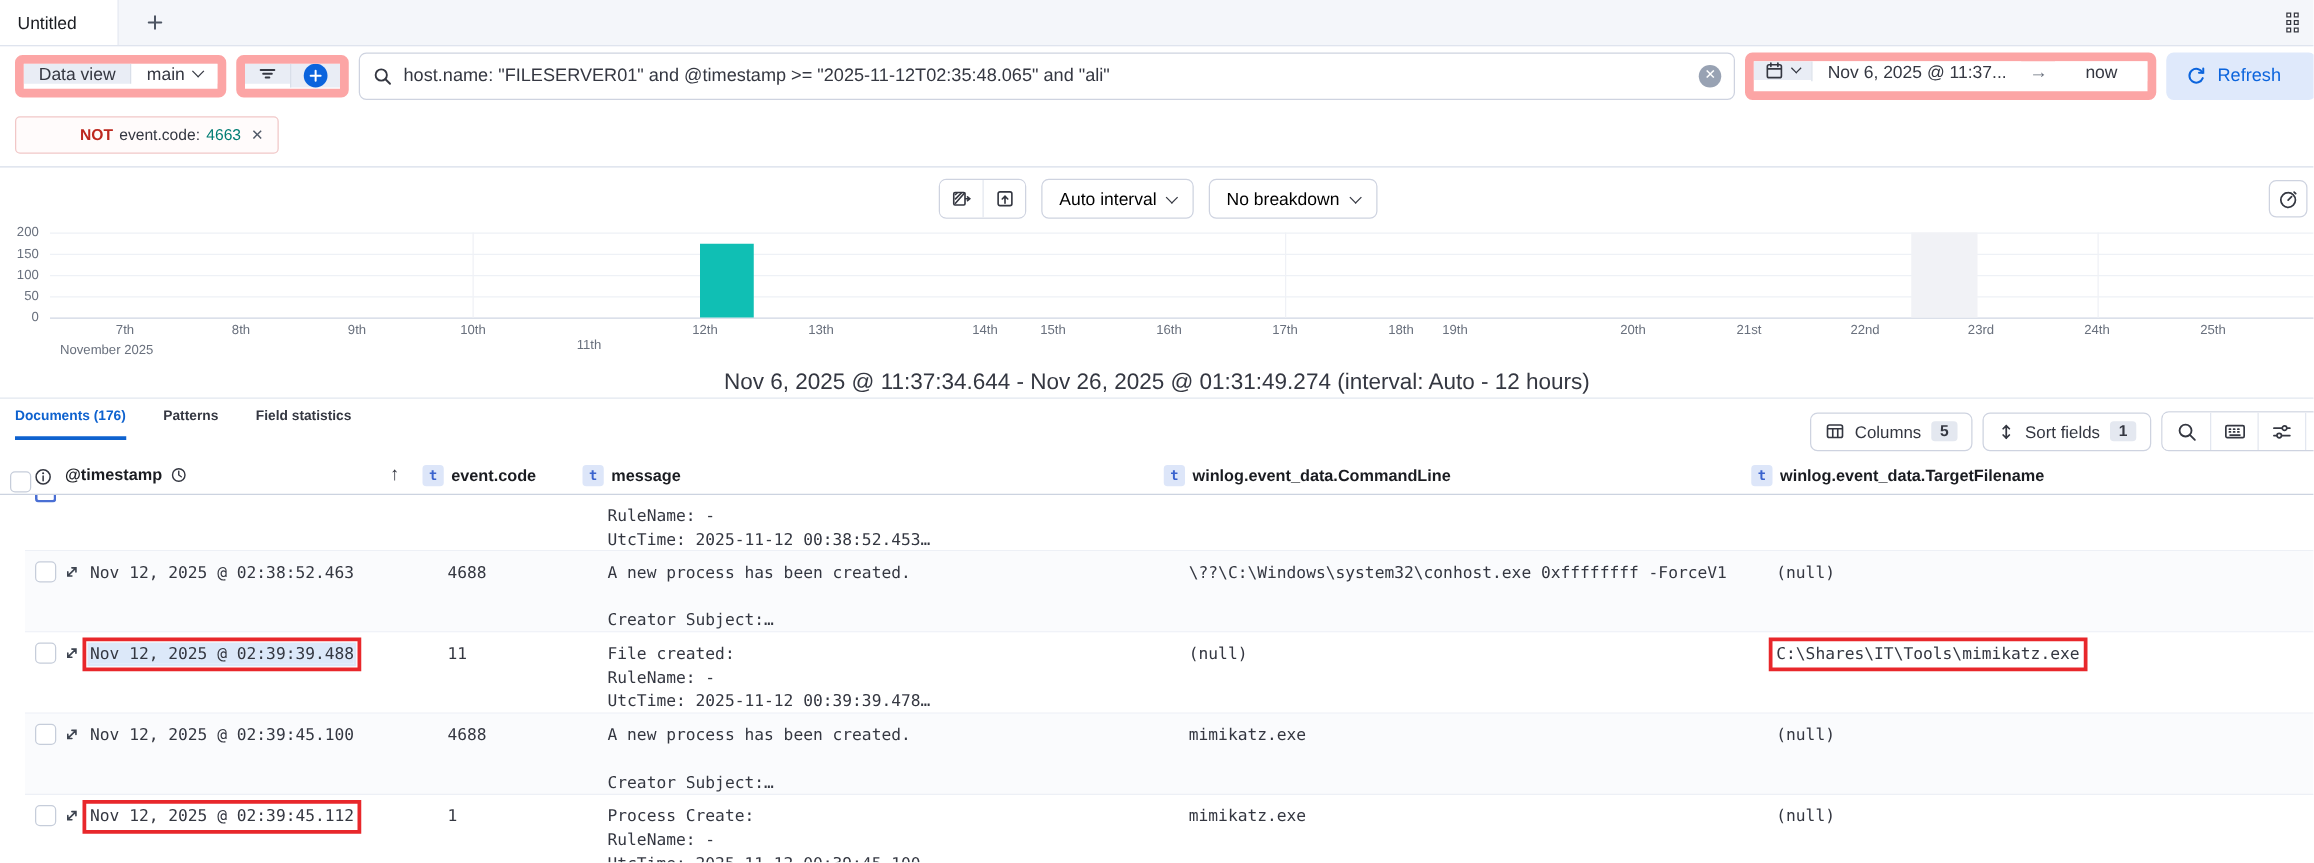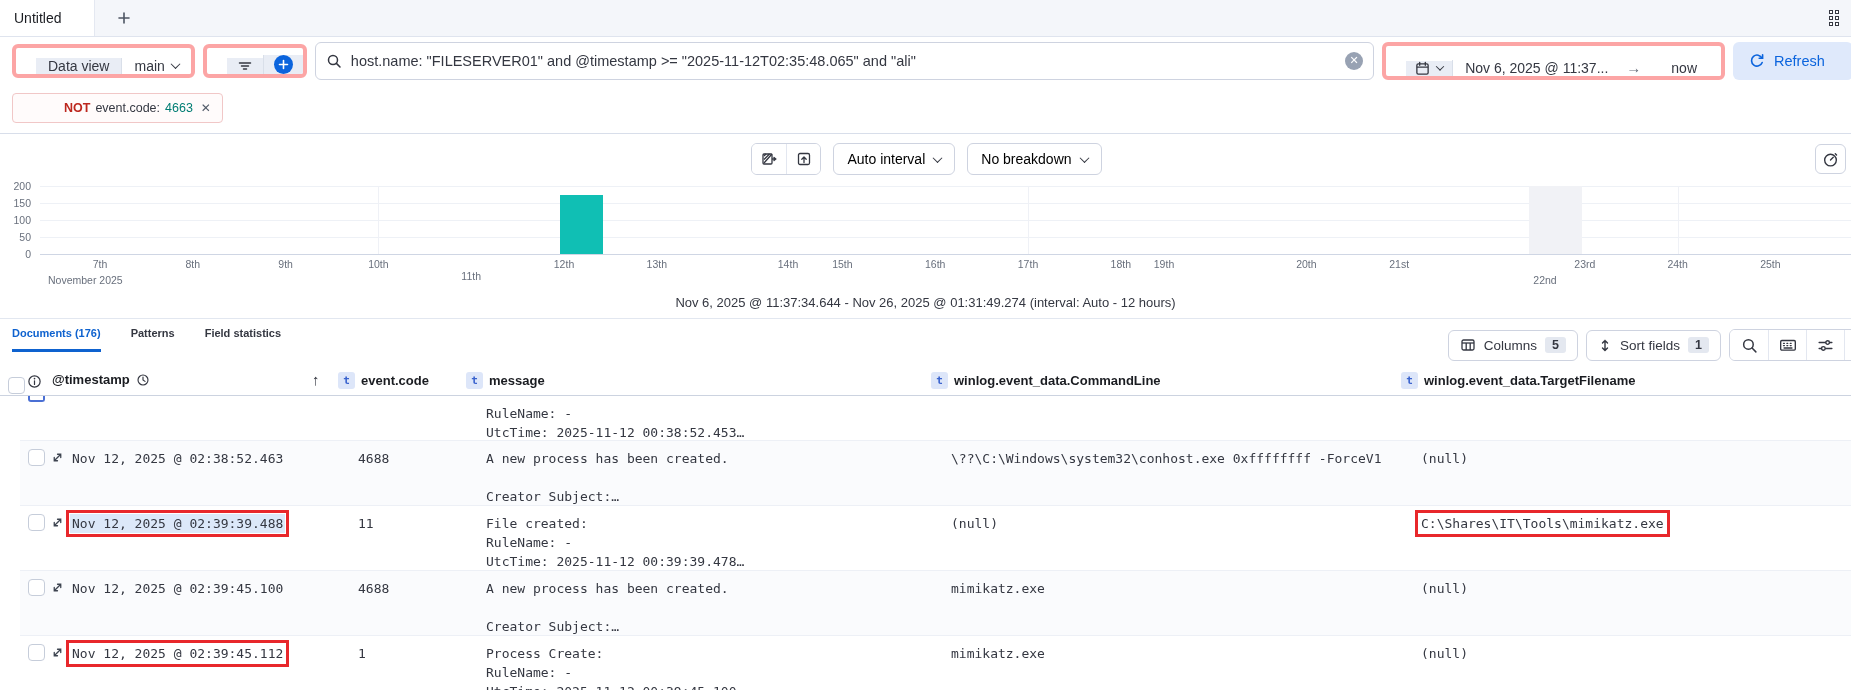--- a/index.html
+++ b/index.html
@@ -10,21 +10,21 @@
 
   
   .tabbar { position:absolute; top:0; left:0; right:0; height:37px; background:#f4f6fa; border-bottom:1px solid #dfe4ee; display:flex; align-items:center; }
   .tab-active { height:100%; display:flex; align-items:center; padding:0 14px; min-width:95px; background:#fff; border-right:1px solid #e4e8f1; font-size:14px; color:#1a1c21; }
   .newtab-btn { margin-left:16px; width:26px; height:26px; border:none; background:none; color:#4d5563; display:flex; align-items:center; justify-content:center; cursor:pointer; }
   .squares-icon { margin-left:auto; margin-right:12px; display:grid; grid-template-columns:4px 4px; grid-auto-rows:4px; gap:2px; cursor:pointer; }
   .squares-icon i { display:block; border:1.2px solid #343741; background:#fff; }
 
   
   .querybar { position:absolute; top:37px; left:0; right:0; height:47px; display:flex; align-items:center; gap:8px; padding:0 0 0 12px; }
-  .ctl-group { display:flex; align-items:flex-end; height:34px; border:4px solid #fca5a5; border-radius:6px; overflow:hidden; background:#fff; flex:none;padding-left:20px; }
+  .ctl-group { display:flex; align-items:flex-start; height:34px; border:7px solid #fca5a5; border-radius:6px; overflow:hidden; background:#fff; flex:none; }
   .seg { display:flex; align-items:center; gap:7px; padding:0 12px; font-size:14px; border:none; background:#fff; color:#343741; cursor:pointer; }
   .seg.gray { background:#e9edf5; }
   .seg + .seg { border-left:1px solid #d9dfe9; }
   .chev { width:7px; height:7px; border-right:1.7px solid #343741; border-bottom:1.7px solid #343741; transform:rotate(45deg) translate(-1px,-1px); }
   .plus-circle { width:19px; height:19px; border-radius:50%; background:#0b64dd; display:flex; align-items:center; justify-content:center; }
   .search-box { flex:1; height:38px; border:1px solid #ced3e0; border-radius:6px; background:#fff; display:flex; align-items:center; gap:9px; padding:0 10px; min-width:0; cursor:text; }
   .query-text { font-size:14.5px; white-space:nowrap; overflow:hidden; }
   .clear-btn { margin-left:auto; flex:none; width:18px; height:18px; border-radius:50%; background:#98a2b3; color:#fff; border:none; font-size:11px; line-height:1; display:flex; align-items:center; justify-content:center; cursor:pointer; }
   .datepicker { height:38px; flex:none; }
   .date-start { padding:0 12px; white-space:nowrap; }
@@ -52,21 +52,21 @@
   .ylab { position:absolute; right:3px; transform:translateY(-50%); font-size:10.5px; color:#69707d; }
   .plot { position:absolute; left:40px; right:0; top:52px; height:68px; }
   .gridline { position:absolute; left:0; right:0; height:1px; background:#eef1f6; }
   .gridline.base { background:#cfd6e4; }
   .vline { position:absolute; top:0; width:1px; height:68px; background:#eff1f6; }
   .band { position:absolute; top:0; height:68px; background:#f1f2f6; }
   .bar { position:absolute; cursor:pointer; }
   .xlabs { position:absolute; left:40px; right:0; top:124px; height:14px; }
   .xlab { position:absolute; transform:translateX(-50%); font-size:10.5px; color:#69707d; white-space:nowrap; }
   .month-label { position:absolute; left:48px; top:140px; font-size:10.5px; color:#69707d; }
-  .chart-caption { position:absolute; left:0; right:0; top:161px; text-align:center; font-size:13px; color:#343741; }
+  .chart-caption { position:absolute; left:0; right:0; top:161px; text-align:center; font-size:18px; color:#343741; }
 
   
   .docs-section { position:absolute; top:318px; left:0; right:0; bottom:0; border-top:1px solid #e2e7f0; }
   .doc-tabs { position:absolute; top:8px; left:12px; display:flex; gap:30px; align-items:flex-end; }
   .tab-item { font-size:11px; font-weight:700; color:#343741; padding-bottom:10px; border-bottom:3px solid transparent; cursor:pointer; }
   .tab-item.active { color:#0e62cf; border-bottom-color:#0e62cf; }
   .grid-toolbar { position:absolute; top:10px; right:0; display:flex; align-items:center; gap:8px; }
   .tool-btn { height:31px; border:1px solid #ced3e0; border-radius:6px; background:#fff; display:flex; align-items:center; gap:8px; padding:0 11px; font-size:13.5px; font-weight:500; color:#343741; cursor:pointer; }
   .count-badge { background:#e4e8f0; border-radius:3px; padding:1px 7px; font-size:12.5px; font-weight:600; }
   .icon-toolbar { display:flex; height:32px; border:1px solid #ced3e0; border-radius:6px; overflow:hidden; background:#fff; margin-right:-32px; }
@@ -248,21 +248,21 @@
         <div class="xlab" style="left: 524px;">12th</div>
         <div class="xlab" style="left: 616.8px;">13th</div>
         <div class="xlab" style="left: 748px;">14th</div>
         <div class="xlab" style="left: 802.4px;">15th</div>
         <div class="xlab" style="left: 895.2px;">16th</div>
         <div class="xlab" style="left: 988px;">17th</div>
         <div class="xlab" style="left: 1080.8px;">18th</div>
         <div class="xlab" style="left: 1124px;">19th</div>
         <div class="xlab" style="left: 1266.4px;">20th</div>
         <div class="xlab" style="left: 1359.2px;">21st</div>
-        <div class="xlab" style="left: 1505px; margin-top: 16px;">22nd</div>
+        <div class="xlab" style="left: 1452px;">22nd</div>
         <div class="xlab" style="left: 1544.8px;">23rd</div>
         <div class="xlab" style="left: 1637.6px;">24th</div>
         <div class="xlab" style="left: 1730.4px;">25th</div>
       </div>
     <div class="month-label">November 2025</div>
     <div class="chart-caption">Nov 6, 2025 @ 11:37:34.644 - Nov 26, 2025 @ 01:31:49.274 (interval: Auto - 12 hours)</div>
   </div>
 
   <div class="docs-section">
     <div class="doc-tabs">

